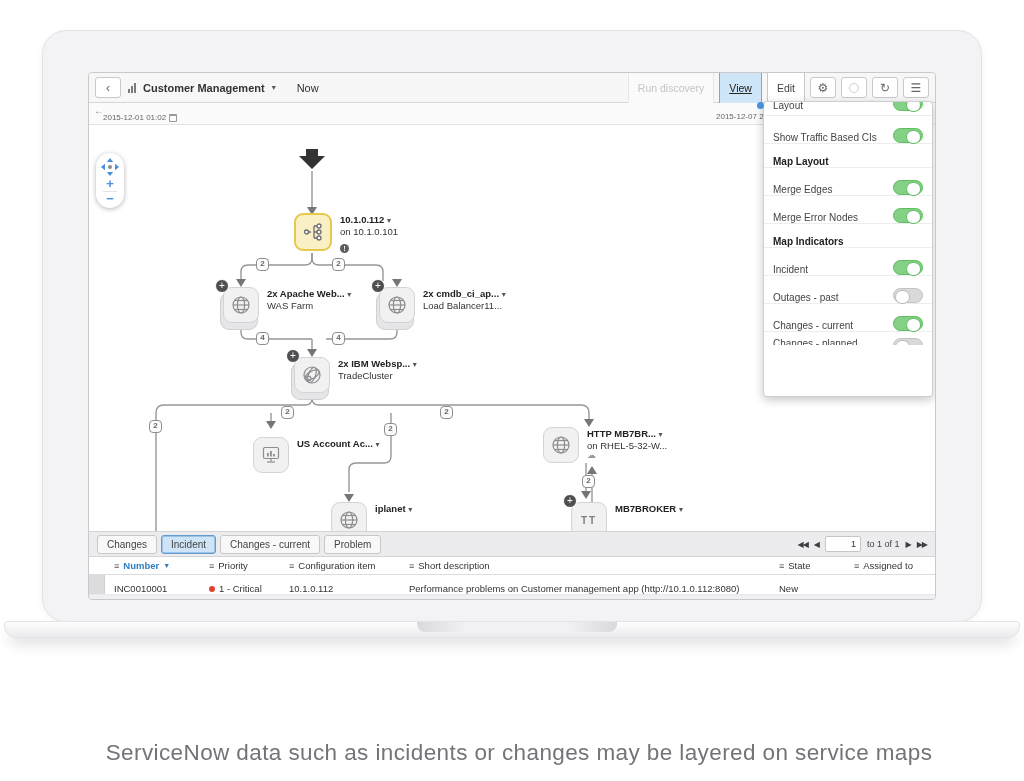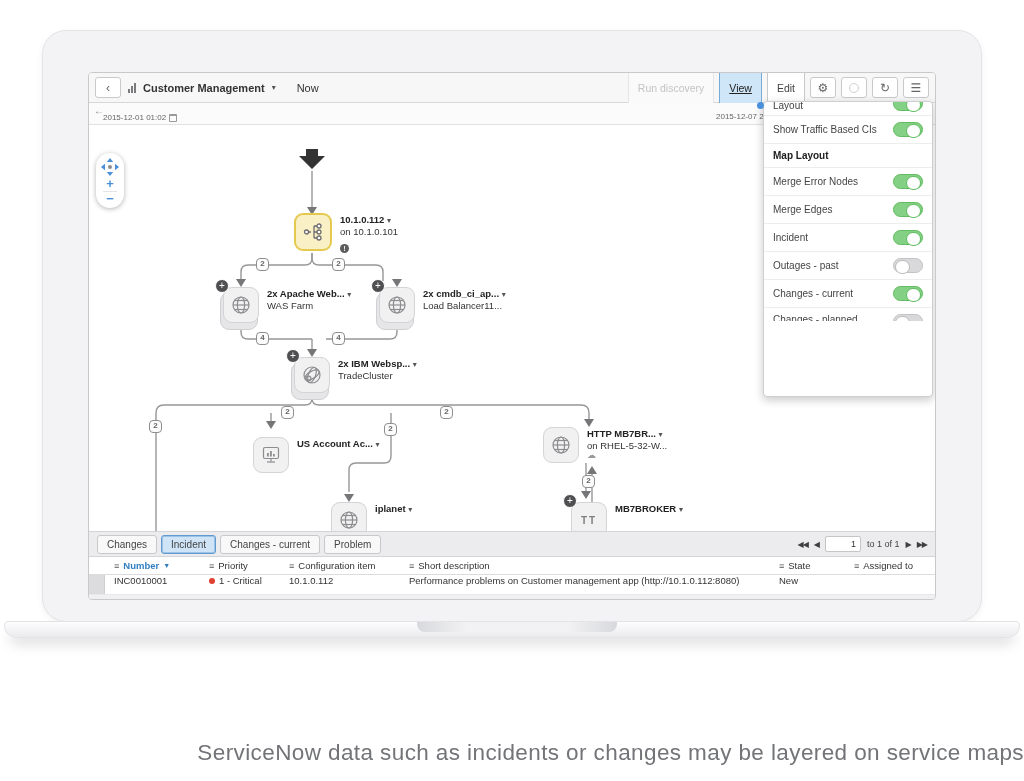--- a/index.html
+++ b/index.html
@@ -8,21 +8,21 @@
   
   .laptop-screen { position:absolute; left:42px; top:30px; width:940px; height:592px;
     background:#f3f3f5; border:1px solid #e4e4e7; border-radius:24px;
     box-shadow:0 2px 6px rgba(0,0,0,.06); }
   .laptop-base { position:absolute; left:4px; top:621px; width:1016px; height:17px;
     background:linear-gradient(#fdfdfe,#ebebee); border:1px solid #e3e3e6;
     border-radius:4px 4px 12px 12px; box-shadow:0 9px 14px -5px rgba(0,0,0,.22); z-index:20; }
   .laptop-notch { position:absolute; left:412px; top:0; width:200px; height:10px;
     background:linear-gradient(90deg,#d8d9dc,#f2f2f4 25%,#f2f2f4 75%,#d8d9dc);
     border-radius:0 0 8px 8px; }
-  .caption { position:absolute; left:0; top:740px; width:1024px; text-align:right;
+  .caption { position:absolute; left:0; top:740px; width:1024px; text-align:center;
     font-size:22.5px; color:#737478; letter-spacing:.4px;padding-left:14px; }
 
   
   .app-window { position:absolute; left:88px; top:72px; width:848px; height:528px;
     background:#fff; border:1px solid #c9c9cc; border-radius:4px; overflow:hidden; }
 
   
   .toolbar { position:absolute; left:0; top:0; width:100%; height:30px; background:#f7f7f8;
     border-bottom:1px solid #d7d7da; display:flex; align-items:center; padding:0 6px; gap:7px; }
   .btn { background:#fff; border:1px solid #c9c9cc; border-radius:3px; font-size:10.5px;
@@ -75,21 +75,21 @@
   .ind-circle { display:inline-block; width:9px; height:9px; background:#5c5c5f; color:#fff; border-radius:50%;
     font-size:6.5px; line-height:9px; text-align:center; font-weight:bold; margin-top:1px; }
   .cloud-ind { font-size:9px; color:#9a9a9c; line-height:8px; }
   .broker-glyph { font-size:10px; font-weight:bold; color:#7e7e80; letter-spacing:2px; }
 
   
   .panel { position:absolute; left:674px; top:28px; width:170px; height:296px; background:#fff;
     border:1px solid #cfcfd2; border-radius:4px; box-shadow:0 3px 10px rgba(0,0,0,.22); z-index:10; overflow:hidden; }
   .panel::before { content:""; position:absolute; right:12px; top:-5px; width:9px; height:9px; background:#fff;
     border-left:1px solid #cfcfd2; border-top:1px solid #cfcfd2; transform:rotate(45deg); }
-  .srow { height:28px; display:flex; align-items:center; justify-content:space-between;
+  .srow { height:28px; display:flex; align-items:flex-end; justify-content:space-between;
     padding:0 9px; border-bottom:1px solid #ededef; font-size:10px; color:#444; }
   .srow.header { height:24px; font-weight:bold; color:#222; }
   .srow.clip-t { height:14px; overflow:hidden; align-items:flex-end; padding-bottom:4px; }
   .srow.clip-b { height:13px; overflow:hidden; align-items:flex-start; padding-top:6px; border-bottom:none; }
   .tgl { position:relative; width:30px; height:15px; border-radius:8px; background:#d9d9db;
     border:1px solid #c3c3c5; flex:none; }
   .tgl::after { content:""; position:absolute; top:0.5px; left:1px; width:13px; height:12px; border-radius:7px;
     background:#fff; border:1px solid #bbb; }
   .tgl.on { background:#84d084; border-color:#5fbd5f; }
   .tgl.on::after { left:auto; right:1px; border-color:#5fbd5f; }
@@ -102,21 +102,21 @@
   .tab.active { background:#cfe4f7; border-color:#5f9bd0; box-shadow:inset 0 0 0 1px #9cc3e6; }
   .pager { margin-left:auto; display:flex; align-items:center; gap:6px; font-size:9px; color:#444; }
   .pager .pg-ic { font-size:8px; color:#3f3f42; letter-spacing:-1px; }
   .pager input { width:36px; height:16px; border:1px solid #c6c6c9; border-radius:2px; font-size:9px;
     text-align:right; padding-right:4px; color:#333; font-family:inherit; }
 
   
   .thead { position:absolute; left:0; top:484px; width:100%; height:18px; background:#fff;
     border-bottom:1px solid #dcdcde; display:flex; align-items:center; font-size:9.5px; color:#333; }
   .trow { position:absolute; left:0; top:502px; width:100%; height:20px; background:#fff;
-    border-bottom:1px solid #e8e8ea; display:flex; align-items:flex-start; font-size:9.5px; color:#333; }
+    border-bottom:1px solid #e8e8ea; display:flex; align-items:flex-end; font-size:9.5px; color:#333; }
   .tfoot { position:absolute; left:0; top:522px; width:100%; height:6px; background:#f0f0f2; }
   .c-gut { width:16px; align-self:stretch; }
   .trow .c-gut { background:#dcdcde; border-right:1px solid #cfcfd1; }
   .c-num { width:95px; padding-left:9px; }
   .c-pri { width:80px; padding-left:9px; }
   .c-cfg { width:120px; padding-left:9px; }
   .c-dsc { width:370px; padding-left:9px; }
   .c-sta { width:75px; padding-left:9px; }
   .c-asg { width:85px; padding-left:9px; }
   .hcell { display:flex; align-items:center; gap:4px; white-space:nowrap; overflow:hidden; }
@@ -384,26 +384,29 @@
       <span class="tgl on"></span>
     </div>
     <div class="srow">
       <span>Show Traffic Based CIs</span>
       <span class="tgl on"></span>
     </div>
     <div class="srow header">
       <span>Map Layout</span>
     </div>
     <div class="srow">
+      <span>Merge Edges</span>
+      <span class="tgl on"></span>
+    </div>
+    <div class="srow">
       <span>Merge Error Nodes</span>
       <span class="tgl on"></span>
     </div>
-    <div class="srow">
-      <span>Merge Edges</span>
-      <span class="tgl on"></span>
+    <div class="srow header">
+      <span>Map Indicators</span>
     </div>
     <div class="srow">
       <span>Incident</span>
       <span class="tgl on"></span>
     </div>
     <div class="srow">
       <span>Outages - past</span>
       <span class="tgl"></span>
     </div>
     <div class="srow">

